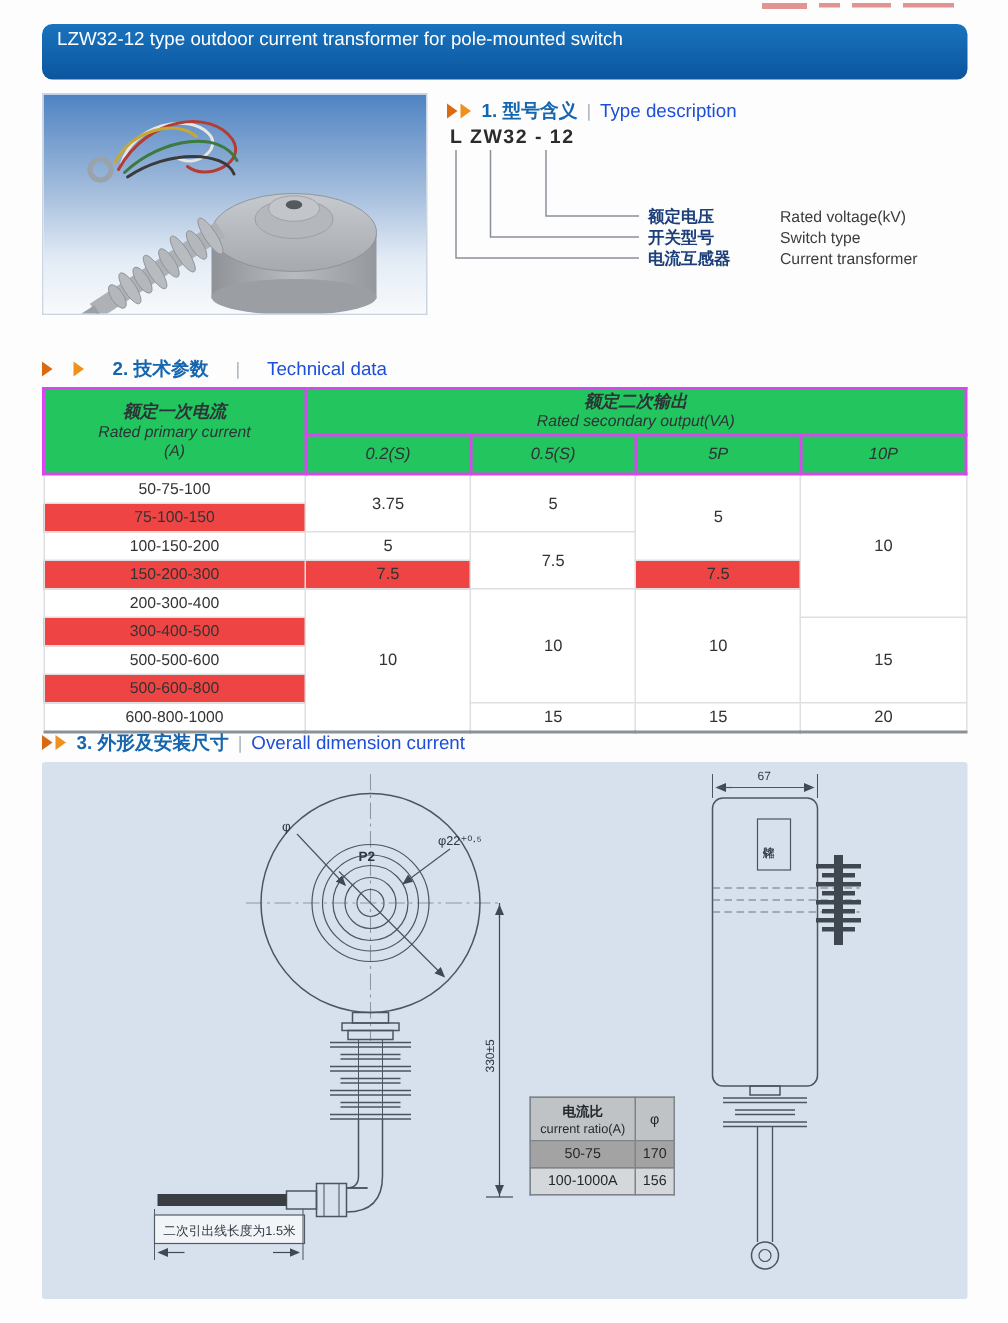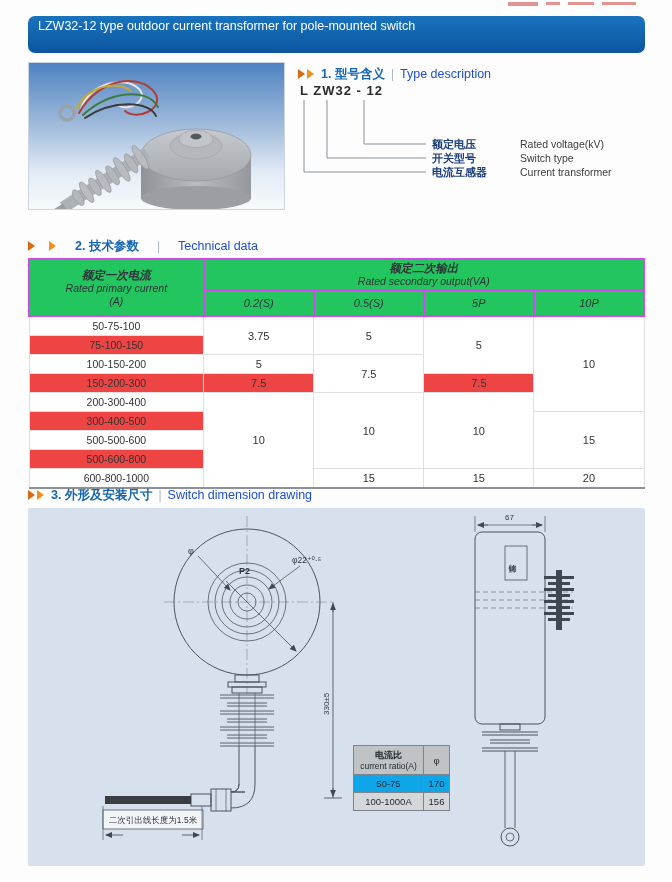--- a/index.html
+++ b/index.html
@@ -43,22 +43,22 @@
   table.tech thead tr.sub th{height:22px;font-size:11px;}
   table.tech td{border:1px solid #dddfe1;text-align:center;height:18px;padding:0;background:#fff;}
   table.tech td.g{background:#ef4444;}
   table.tech td.lab{font-size:10.5px;}
 
   
   .panel{position:absolute;left:28px;top:508px;width:617px;height:358px;background:#d7e0ed;border-radius:2px;}
   .panel svg{position:absolute;left:0;top:0;}
 
   
-  table.ratio{position:absolute;left:325px;top:237px;width:96px;border-collapse:collapse;table-layout:fixed;
-    font-size:9.5px;color:#24292e;background:#0ea5e9;}
+  table.ratio{position:absolute;left:325px;top:223px;width:96px;border-collapse:collapse;table-layout:fixed;
+    font-size:9.5px;color:#24292e;background:#a3a3a3;}
   table.ratio th,table.ratio td{border:1px solid #7d848c;text-align:center;padding:0;}
   table.ratio th{background:#bfc3c6;font-weight:normal;height:28px;}
   table.ratio .rh1{font-size:9px;font-weight:bold;line-height:11px;}
   table.ratio .rh2{font-size:8.5px;line-height:10px;}
   table.ratio td{height:17px;}
   table.ratio tr.alt td{background:#d5d8da;}
 
   text{font-family:"Liberation Sans","DejaVu Sans",sans-serif;}
 </style>
 </head>
@@ -229,21 +229,21 @@
         <td>20</td>
       </tr>
     </tbody>
   </table>
 
   <div class="sec-title" style="top:487px;">
     <span class="arr"></span>
       <span class="arr arr2"></span>
     <span class="t-zh"><span>3.</span> <span>外形及安装尺寸</span></span>
     <span class="t-sep">|</span>
-    <span class="t-en">Switch dimension drawing</span>
+    <span class="t-en">Overall dimension current</span>
   </div>
 
   <div class="panel">
     <svg width="617" height="358" viewBox="0 0 617 358">
       <defs>
         <marker id="ah" markerWidth="8" markerHeight="8" refX="6" refY="3" orient="auto" markerUnits="userSpaceOnUse">
           <path d="M0,0 L7,3 L0,6 Z" fill="#3f4854"></path>
         </marker>
       </defs>
 

